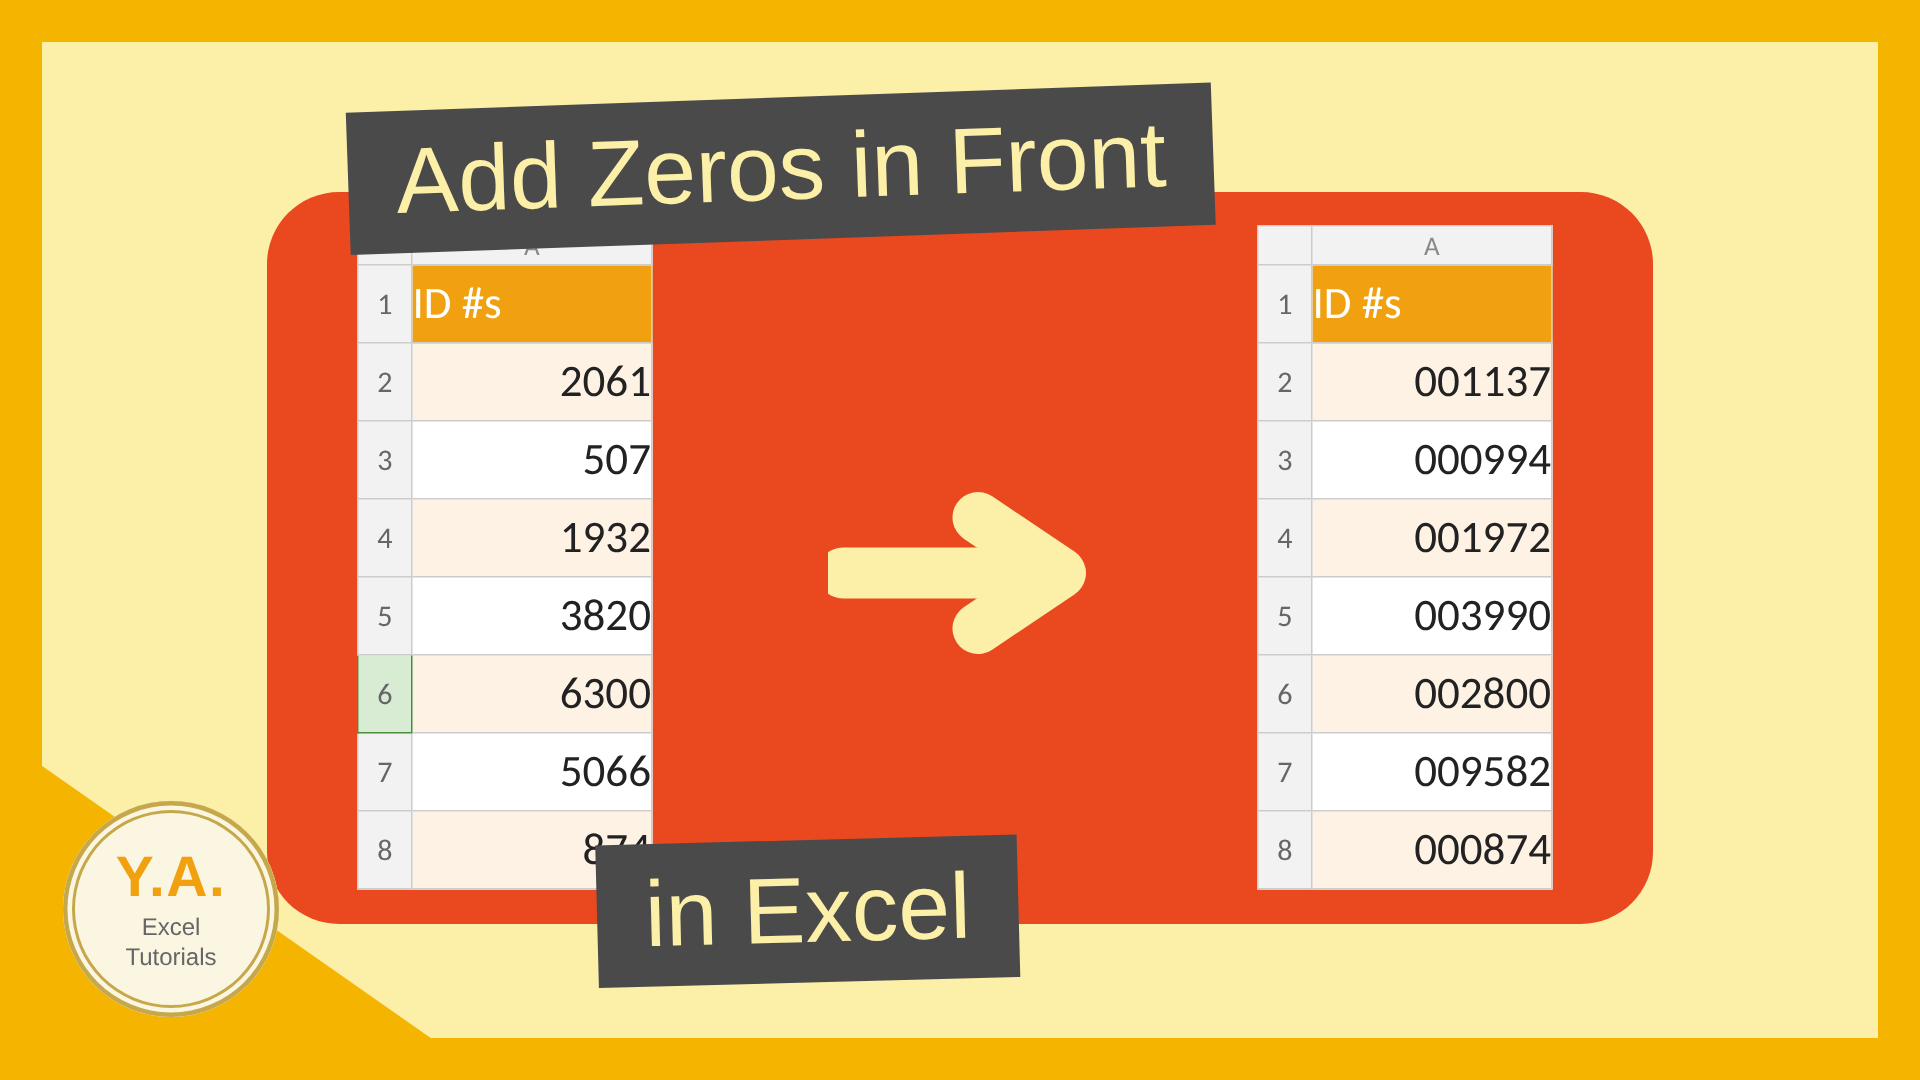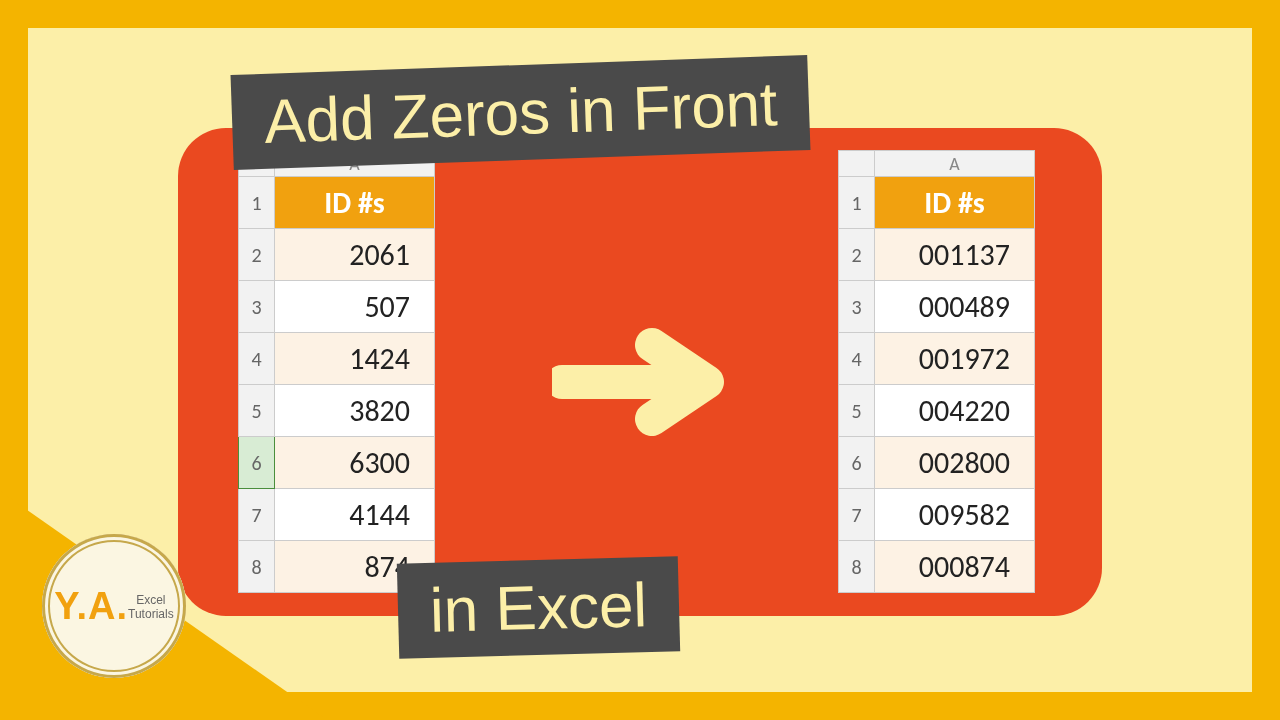--- a/index.html
+++ b/index.html
@@ -63,37 +63,36 @@
     background: #D8ECD4;
     border: 1px solid #4A8E3C;
   }
   .excel-table .corner {
     background: #F2F2F2;
     border: 1px solid #ccc;
     width: 36px;
   }
   .excel-table td.cell {
     border: 1px solid #ccc;
-    padding: 4px 24px 4px 4px;
+    padding: 4px 0 4px 4px;
     text-align: right;
     font-size: 30px;
     color: #222;
     height: 52px;
     width: 160px;
     background: #fff;
   }
   .excel-table td.cell.alt {
     background: #FDF2E4;
   }
   .excel-table td.hdr-cell {
     background: #F1A10F;
     color: #fff;
     font-size: 30px;
-    font-weight: 700;
-    text-align: center;
+    font-weight: 400;
     border: 1px solid #ccc;
     height: 52px;
   }
   .arrow-wrap {
     position: absolute;
     left: 552px;
     top: 332px;
     width: 176px;
     height: 100px;
     display:flex;
@@ -123,36 +122,36 @@
   }
   .logo {
     position: absolute;
     left: 42px;
     bottom: 42px;
     width: 144px;
     height: 144px;
     border-radius: 50%;
     background: #FBF6E2;
     display: flex;
-    flex-direction: row;
+    flex-direction: column;
     align-items: center;
     justify-content: center;
     box-shadow: inset 0 0 0 3px #C6A84B, inset 0 0 0 6px #FBF6E2, inset 0 0 0 8px #C6A84B;
   }
   .logo .initials {
     font-family: "Trebuchet MS", sans-serif;
     color: #F1A10F;
     font-size: 38px;
     font-weight: 600;
     letter-spacing: 1px;
   }
   .logo .subtitle {
     font-family: Arial, sans-serif;
     color: #666;
-    font-size: 12px;
+    font-size: 16px;
     text-align: center;
     line-height: 1.2;
     margin-top: 2px;
   }
 </style>
 </head>
 <body>
 
 <div class="inner-bg"></div>
 <div class="corner-cut"></div>
@@ -174,33 +173,33 @@
       <tr>
         <td class="rowhdr">2</td>
         <td class="cell alt">2061</td>
       </tr>
       <tr>
         <td class="rowhdr">3</td>
         <td class="cell">507</td>
       </tr>
       <tr>
         <td class="rowhdr">4</td>
-        <td class="cell alt">1424</td>
+        <td class="cell alt">1932</td>
       </tr>
       <tr>
         <td class="rowhdr">5</td>
         <td class="cell">3820</td>
       </tr>
       <tr>
         <td class="rowhdr selected">6</td>
         <td class="cell alt">6300</td>
       </tr>
       <tr>
         <td class="rowhdr">7</td>
-        <td class="cell">4144</td>
+        <td class="cell">5066</td>
       </tr>
       <tr>
         <td class="rowhdr">8</td>
         <td class="cell alt">874</td>
       </tr>
     </tbody>
 </table>
 
 <table class="excel-table" style="left:838px; top:150px;">
   <tbody>
@@ -213,29 +212,29 @@
     <td class="hdr-cell">ID #s</td>
   </tr>
   </tbody>
     <tbody id="right-rows">
       <tr>
         <td class="rowhdr">2</td>
         <td class="cell alt">001137</td>
       </tr>
       <tr>
         <td class="rowhdr">3</td>
-        <td class="cell">000489</td>
+        <td class="cell">000994</td>
       </tr>
       <tr>
         <td class="rowhdr">4</td>
         <td class="cell alt">001972</td>
       </tr>
       <tr>
         <td class="rowhdr">5</td>
-        <td class="cell">004220</td>
+        <td class="cell">003990</td>
       </tr>
       <tr>
         <td class="rowhdr">6</td>
         <td class="cell alt">002800</td>
       </tr>
       <tr>
         <td class="rowhdr">7</td>
         <td class="cell">009582</td>
       </tr>
       <tr>

